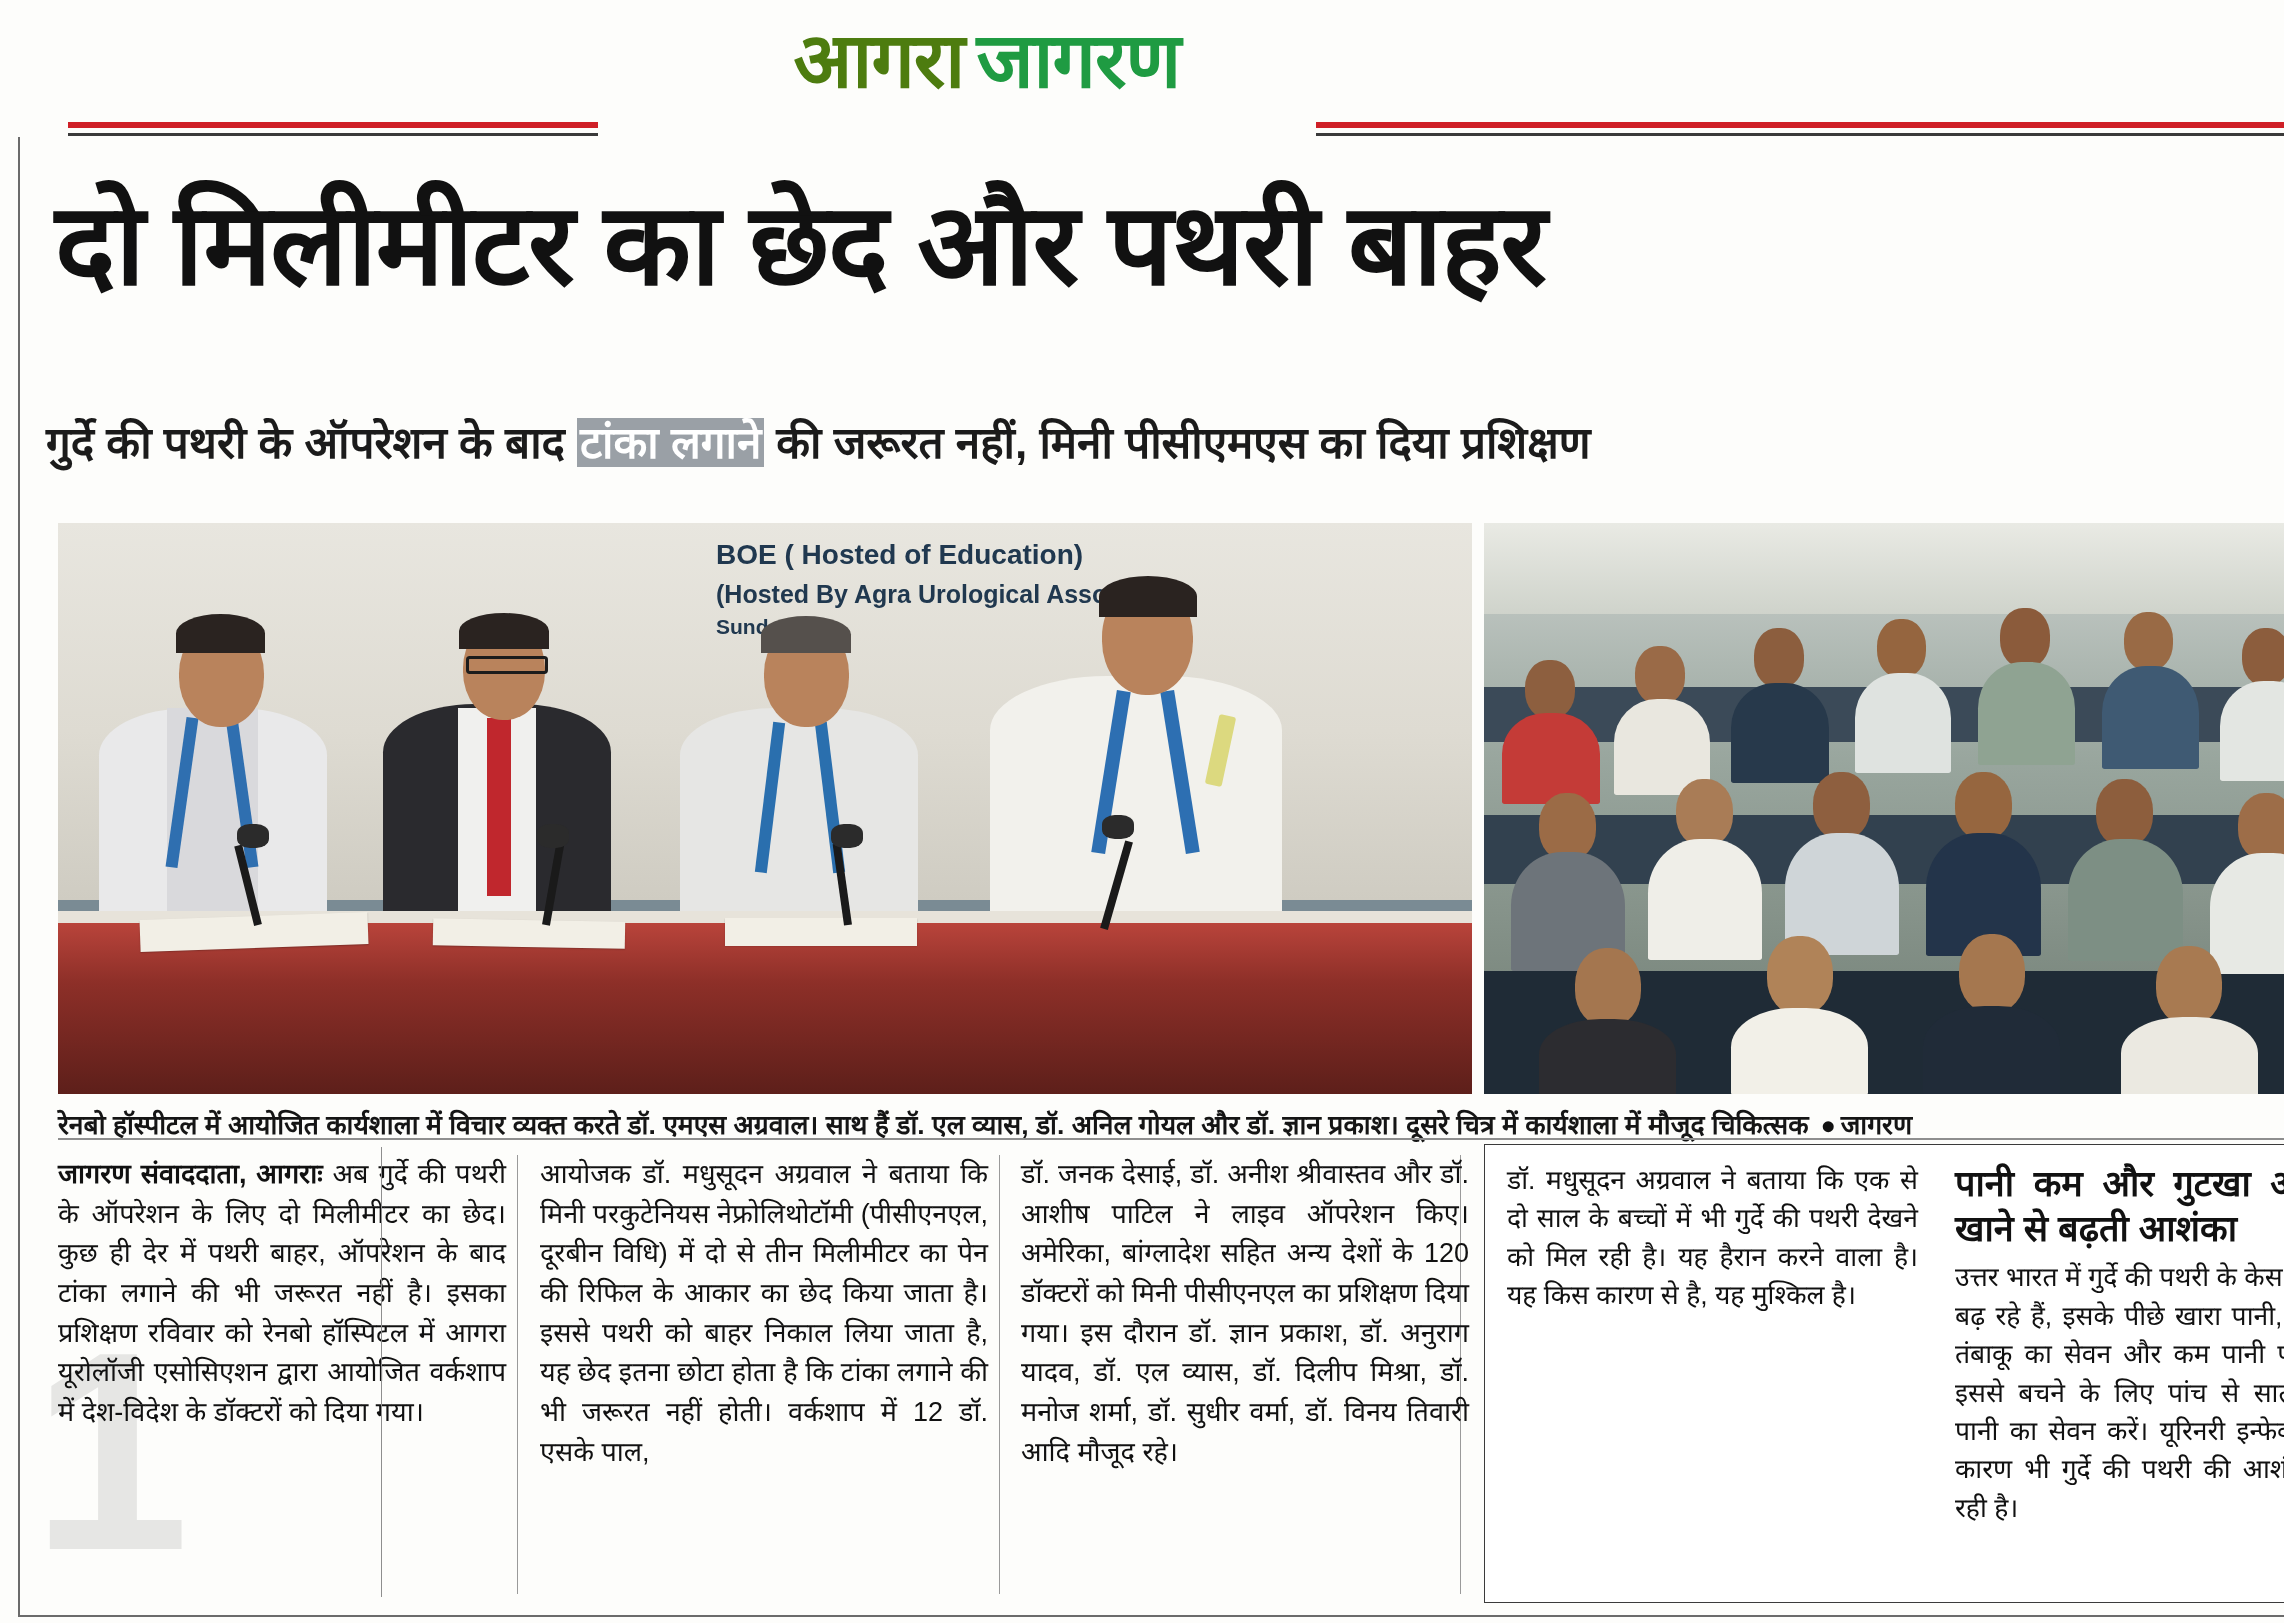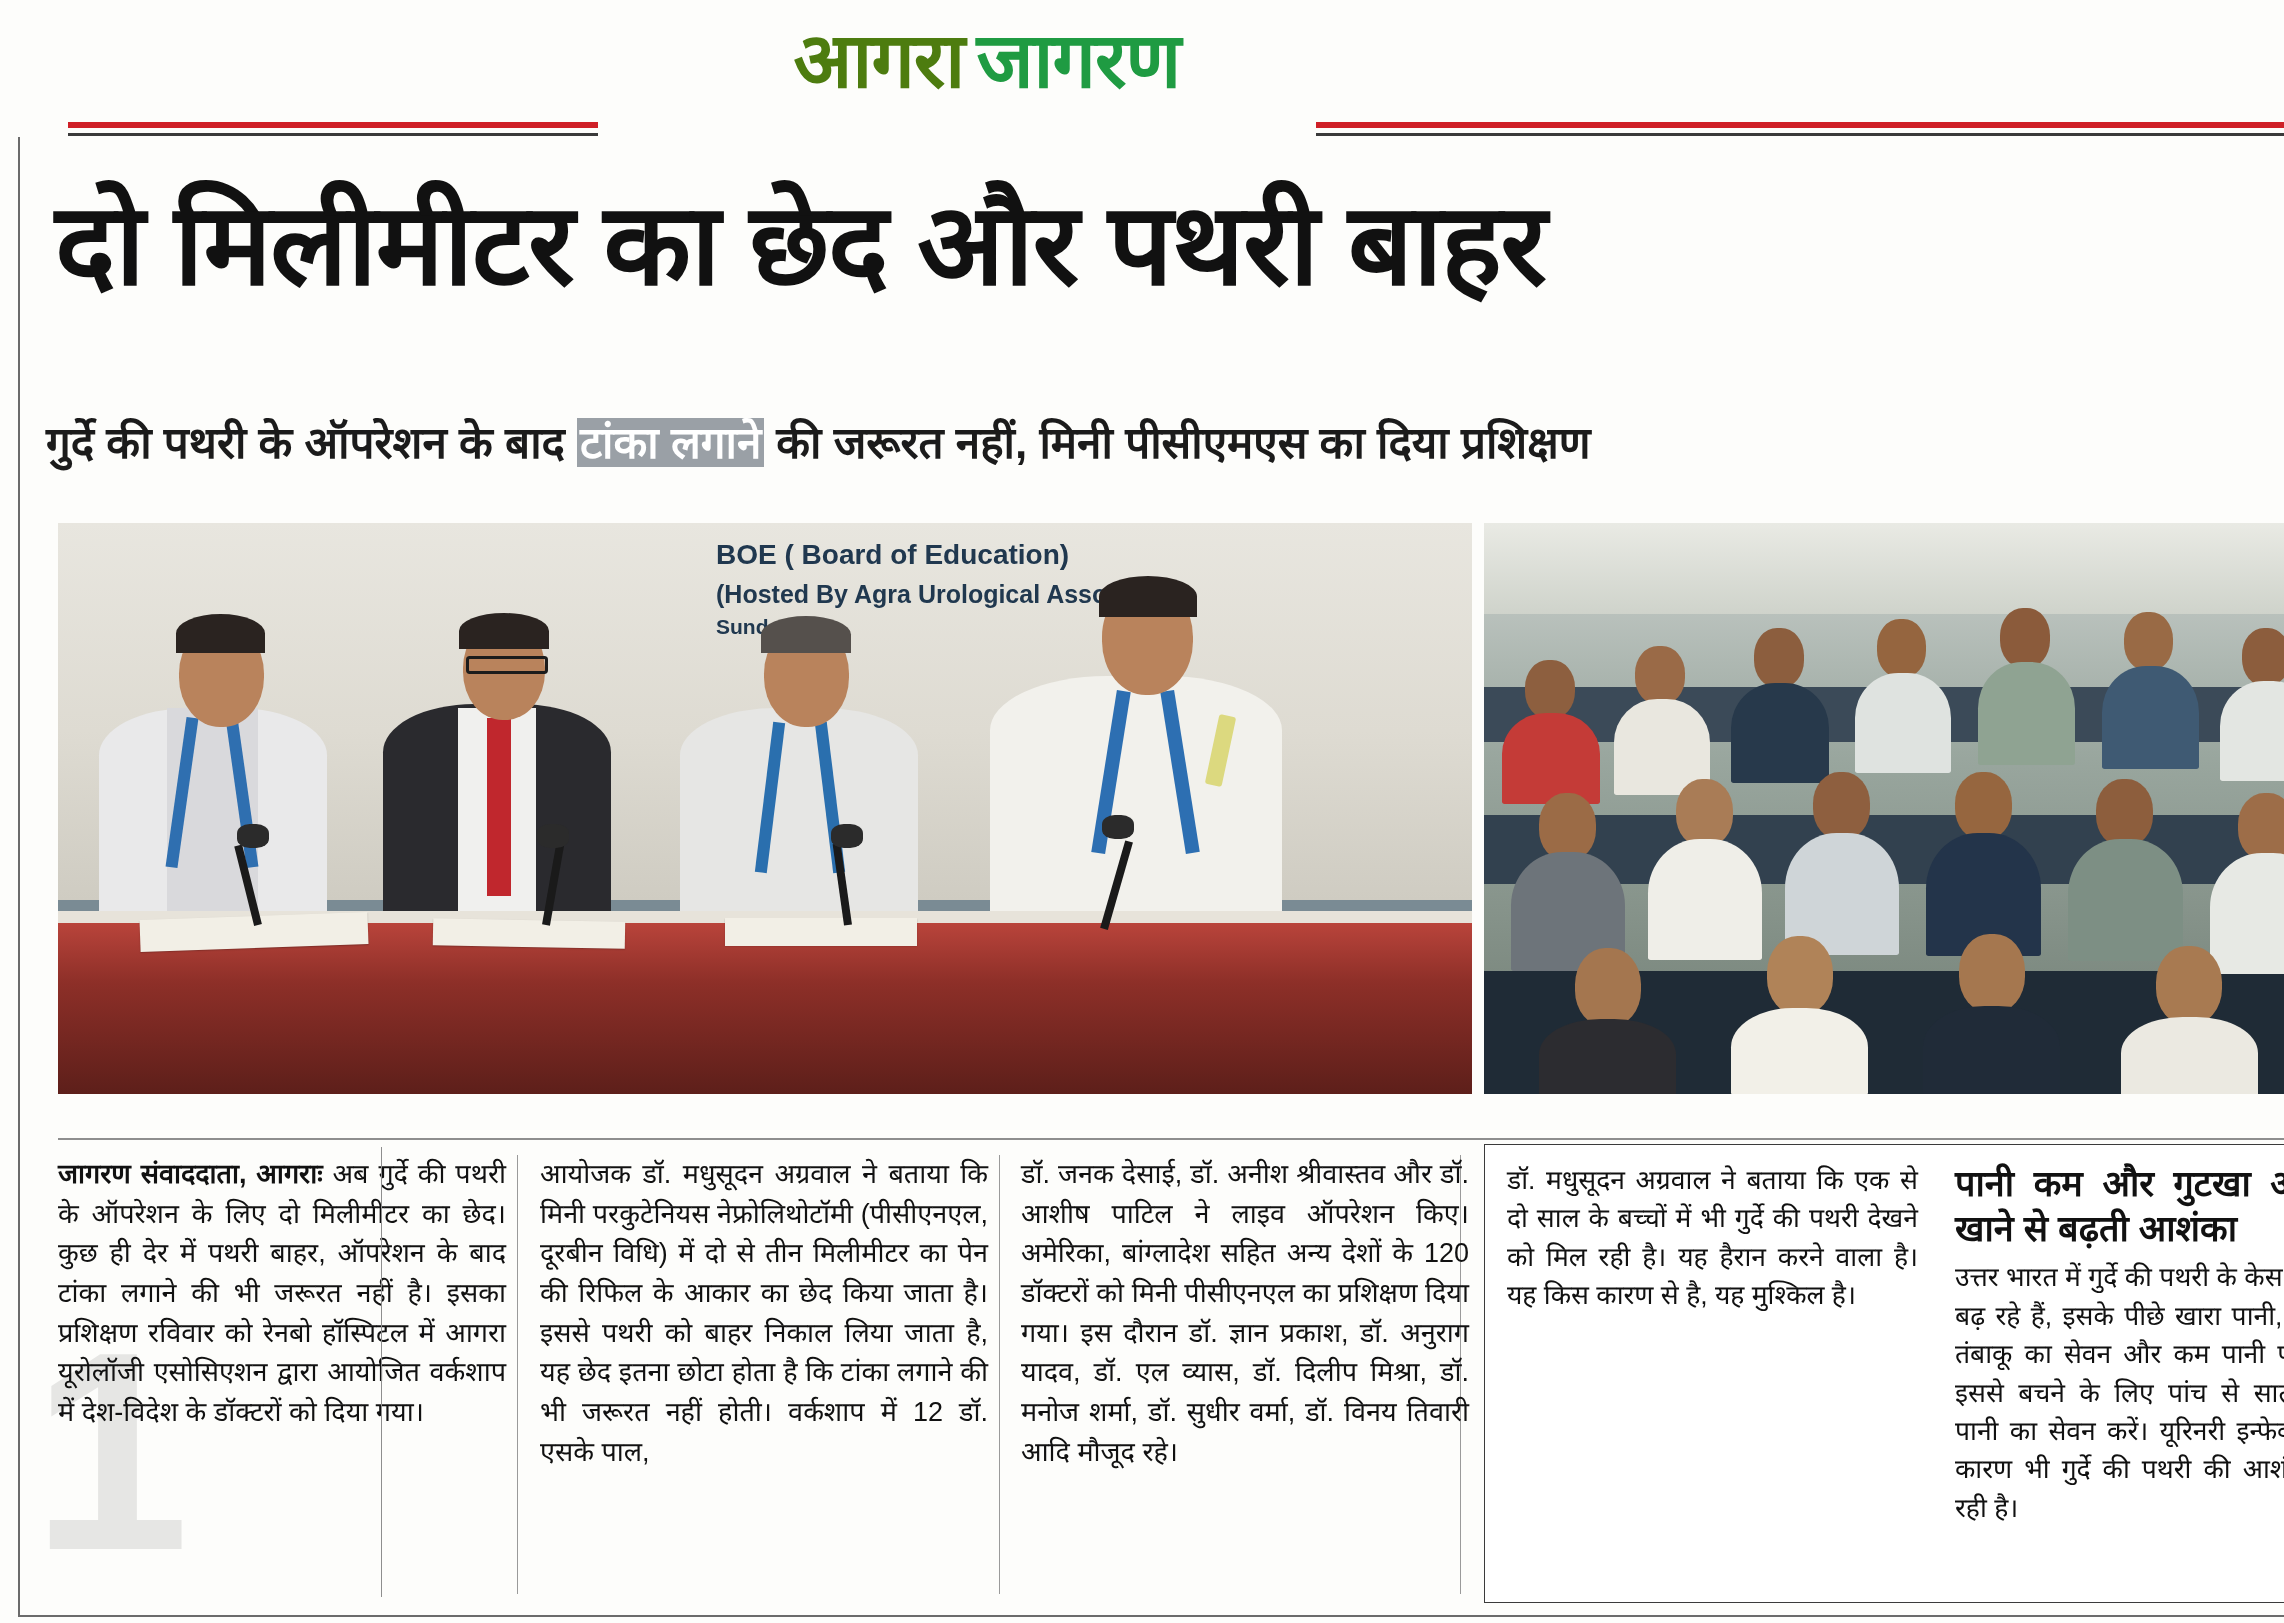--- a/index.html
+++ b/index.html
@@ -360,21 +360,21 @@
   <div class="headline">दो मिलीमीटर का छेद और पथरी बाहर</div>
 
   <div class="subhead">
     <span>गुर्दे की पथरी के ऑपरेशन के बाद </span><span class="hl">टांका लगाने</span><span> की जरूरत नहीं, मिनी पीसीएमएस का दिया प्रशिक्षण</span>
   </div>
 
   <div class="photo-main">
     <div class="wall"></div>
 
     <div class="screen-text">
-      <div>BOE ( Board of Education)</div>
+      <div>BOE ( Hosted of Education)</div>
       <div class="l2">(Hosted By Agra Urological Association</div>
       <div class="l3">Sunday, 30</div>
     </div>
 
     <div class="person" style="left:27px; width:256px; height:329px;">
       <div class="p-body" style="left:13.7px; width:228px; height:215px; background:#e9e9ea;"></div>
       <div class="p-body" style="left:82px; width:91px; height:215px; background:#d9d9dc; border-radius:0;"></div>
       <div class="p-tie" style="left:91px; bottom:55px; height:151px; background:#2f6fb0; width:12px; transform:rotate(8deg);"></div>
       <div class="p-tie" style="left:151px; bottom:55px; height:151px; background:#2f6fb0; width:12px; transform:rotate(-8deg);"></div>
       <div class="p-head" style="left:94px; bottom:196px; width:85px; height:103px;"></div>
@@ -477,20 +477,23 @@
     <div class="head" style="left:283px;  top:413px; width:66px; height:79px; background:#b08358;"></div>
     <div class="torso" style="left:247px;  top:485px; width:137px; height:87px; background:#f2f0e8;"></div>
 
     <div class="head" style="left:475px; top:411px; width:66px; height:79px; background:#a5774f;"></div>
     <div class="torso" style="left:439px;  top:483px; width:137px; height:89px; background:#202b38;"></div>
 
     <div class="head" style="left:672px; top:423px; width:66px; height:79px; background:#a87a51;"></div>
     <div class="torso" style="left:637px; top:494px; width:137px; height:80px; background:#ebe9e1;"></div>
   </div>
 
+  <div class="caption">
+    <span>रेनबो हॉस्पीटल में आयोजित कार्यशाला में विचार व्यक्त करते डॉ. एमएस अग्रवाल। साथ हैं डॉ. एल व्यास, डॉ. अनिल गोयल और डॉ. ज्ञान प्रकाश। दूसरे चित्र में कार्यशाला में मौजूद चिकित्सक</span><span class="bullet">●</span><span class="brand">जागरण</span>
+  </div>
   <div class="rule-under-caption"></div>
 
   <div class="watermark">1</div>
 
   <div class="col-div cd-1"></div>
   <div class="col-div cd-2"></div>
   <div class="col-div cd-3"></div>
 
   <div class="col col-1">
     <p><span class="lead">जागरण संवाददाता, आगराः</span><span> अब गुर्दे की पथरी के ऑपरेशन के लिए दो मिलीमीटर का छेद। कुछ ही देर में पथरी बाहर, ऑपरेशन के बाद टांका लगाने की भी जरूरत नहीं है। इसका प्रशिक्षण रविवार को रेनबो हॉस्पिटल में आगरा यूरोलॉजी एसोसिएशन द्वारा आयोजित वर्कशाप में देश-विदेश के डॉक्टरों को दिया गया।</span></p>

